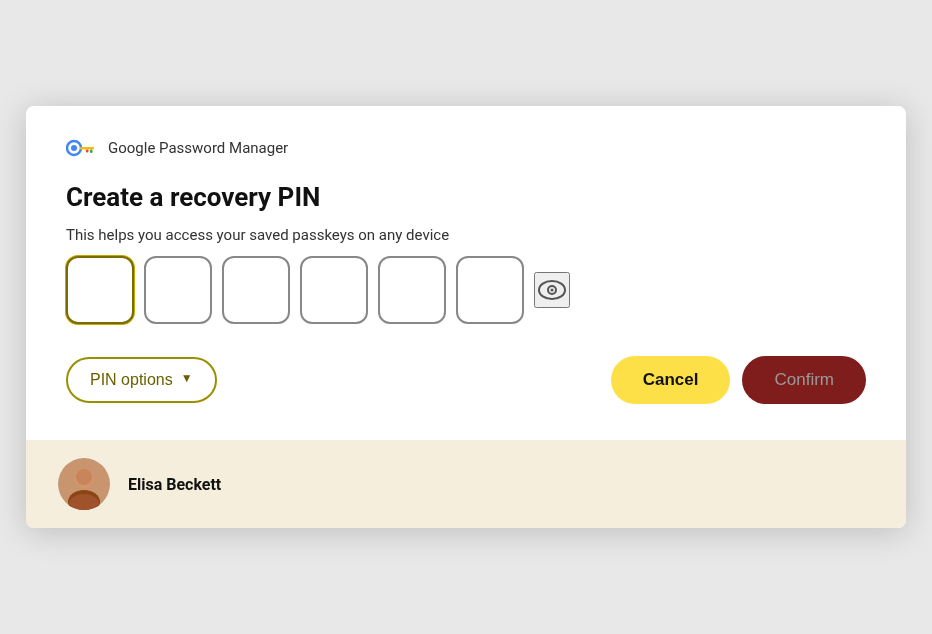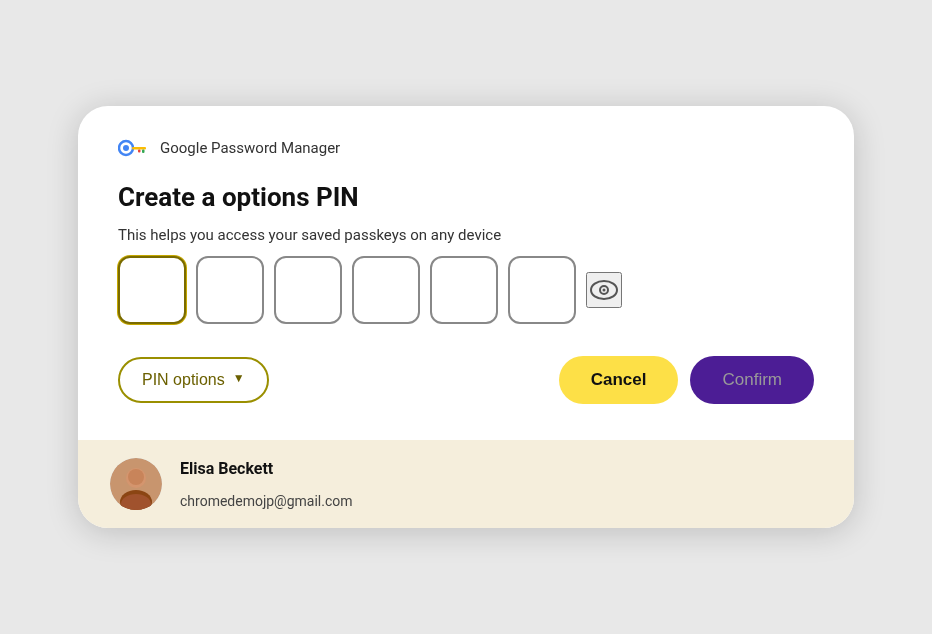--- a/index.html
+++ b/index.html
@@ -9,23 +9,23 @@
       height: 634px;
       background: #e8e8e8;
       display: flex;
       align-items: center;
       justify-content: center;
       font-family: -apple-system, BlinkMacSystemFont, 'Segoe UI', Roboto, Arial, sans-serif;
       overflow: hidden;
     }
 
     .dialog {
-      width: 776px;
+      width: 880px;
       background: #ffffff;
-      border-radius: 30px;
+      border-radius: 8px;
       box-shadow: 0 4px 32px rgba(0,0,0,0.18);
       overflow: hidden;
       position: relative;
     }
 
     .dialog-body {
       padding: 32px 40px 36px 40px;
     }
 
     .header {
@@ -125,21 +125,21 @@
       color: #111;
       font-size: 17px;
       font-weight: 700;
       cursor: pointer;
     }
 
     .confirm-btn {
       padding: 14px 32px;
       border-radius: 50px;
       border: none;
-      background: #4c1d95;
+      background: #7f1d1d;
       color: #999;
       font-size: 17px;
       font-weight: 500;
       cursor: default;
     }
 
     .footer {
       background: #f5eedc;
       padding: 18px 32px;
       display: flex;
@@ -154,21 +154,21 @@
       background: #ccc;
       overflow: hidden;
       flex-shrink: 0;
       display: flex;
       align-items: flex-end;
       justify-content: center;
     }
 
     .user-info {
       display: flex;
-      flex-direction: column;
+      flex-direction: row;
       gap: 15px;
     }
 
     .user-name {
       font-size: 16px;
       font-weight: 700;
       color: #111;
     }
 
     .user-email {
@@ -195,21 +195,21 @@
         <circle cx="8" cy="10" r="7" stroke="#4285F4" stroke-width="2.5" fill="none"></circle>
         <circle cx="8" cy="10" r="3" fill="#4285F4"></circle>
 
         <rect x="14" y="9" width="14" height="2.5" rx="1" fill="#FBBC04"></rect>
         <rect x="24" y="11.5" width="2.5" height="3.5" rx="1" fill="#34A853"></rect>
         <rect x="20" y="11.5" width="2.5" height="3" rx="1" fill="#EA4335"></rect>
       </svg>
       <span class="header-title">Google Password Manager</span>
     </div>
 
-    <div class="main-title">Create a options PIN</div>
+    <div class="main-title">Create a recovery PIN</div>
 
     <div class="subtitle">This helps you access your saved passkeys on any device</div>
 
     <div class="pin-row">
       <input class="pin-box" type="password" maxlength="1" style="">
       <input class="pin-box" type="password" maxlength="1" style="">
       <input class="pin-box" type="password" maxlength="1" style="">
       <input class="pin-box" type="password" maxlength="1" style="">
       <input class="pin-box" type="password" maxlength="1" style="">
       <input class="pin-box" type="password" maxlength="1" style="">
@@ -243,16 +243,15 @@
 
         <ellipse cx="26" cy="44" rx="16" ry="12" fill="#8B4513"></ellipse>
 
         <ellipse cx="26" cy="46" rx="15" ry="10" fill="#a0522d"></ellipse>
 
         <circle cx="26" cy="19" r="8" fill="#c8845a"></circle>
       </svg>
     </div>
     <div class="user-info">
       <span class="user-name">Elisa Beckett</span>
-      <span class="user-email">chromedemojp@gmail.com</span>
     </div>
   </div>
 </div>
 
 </body></html>

